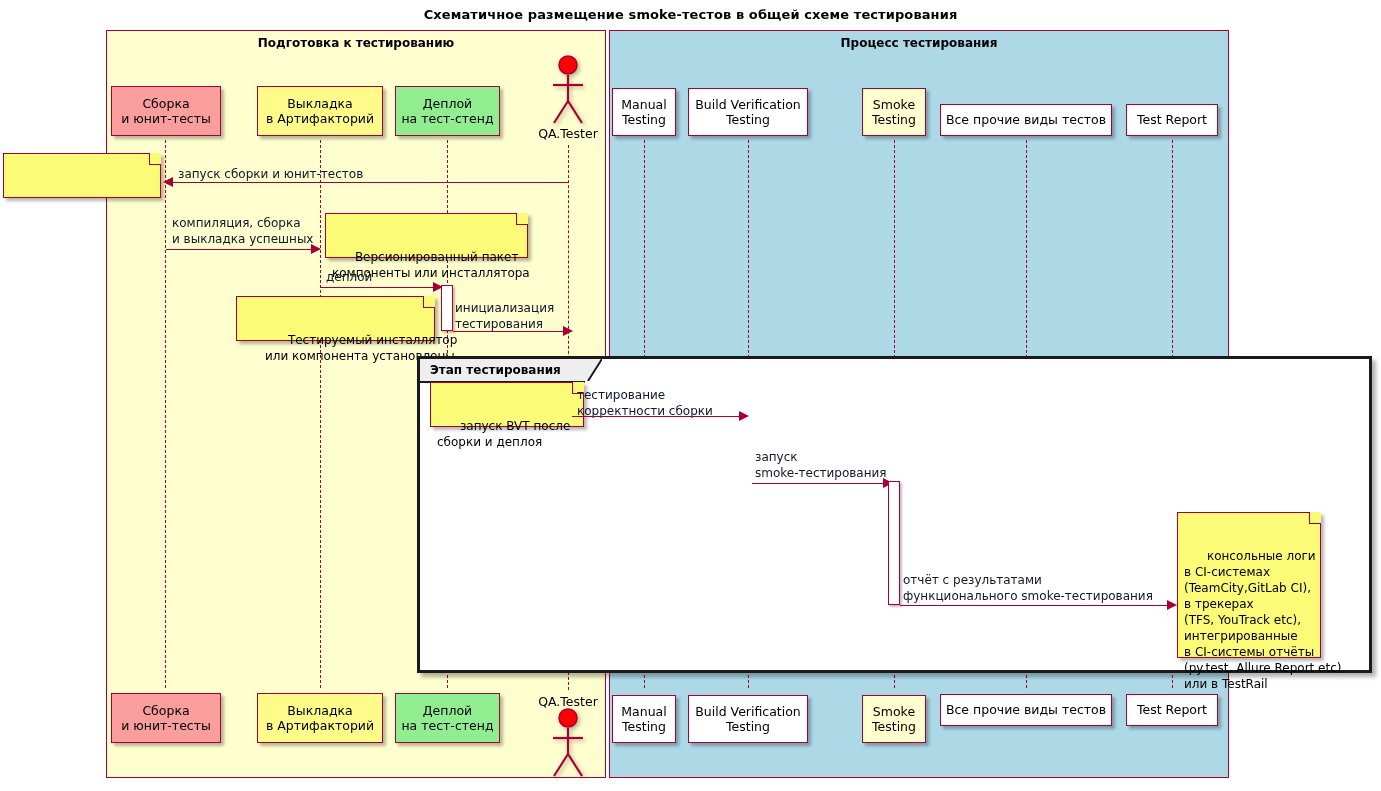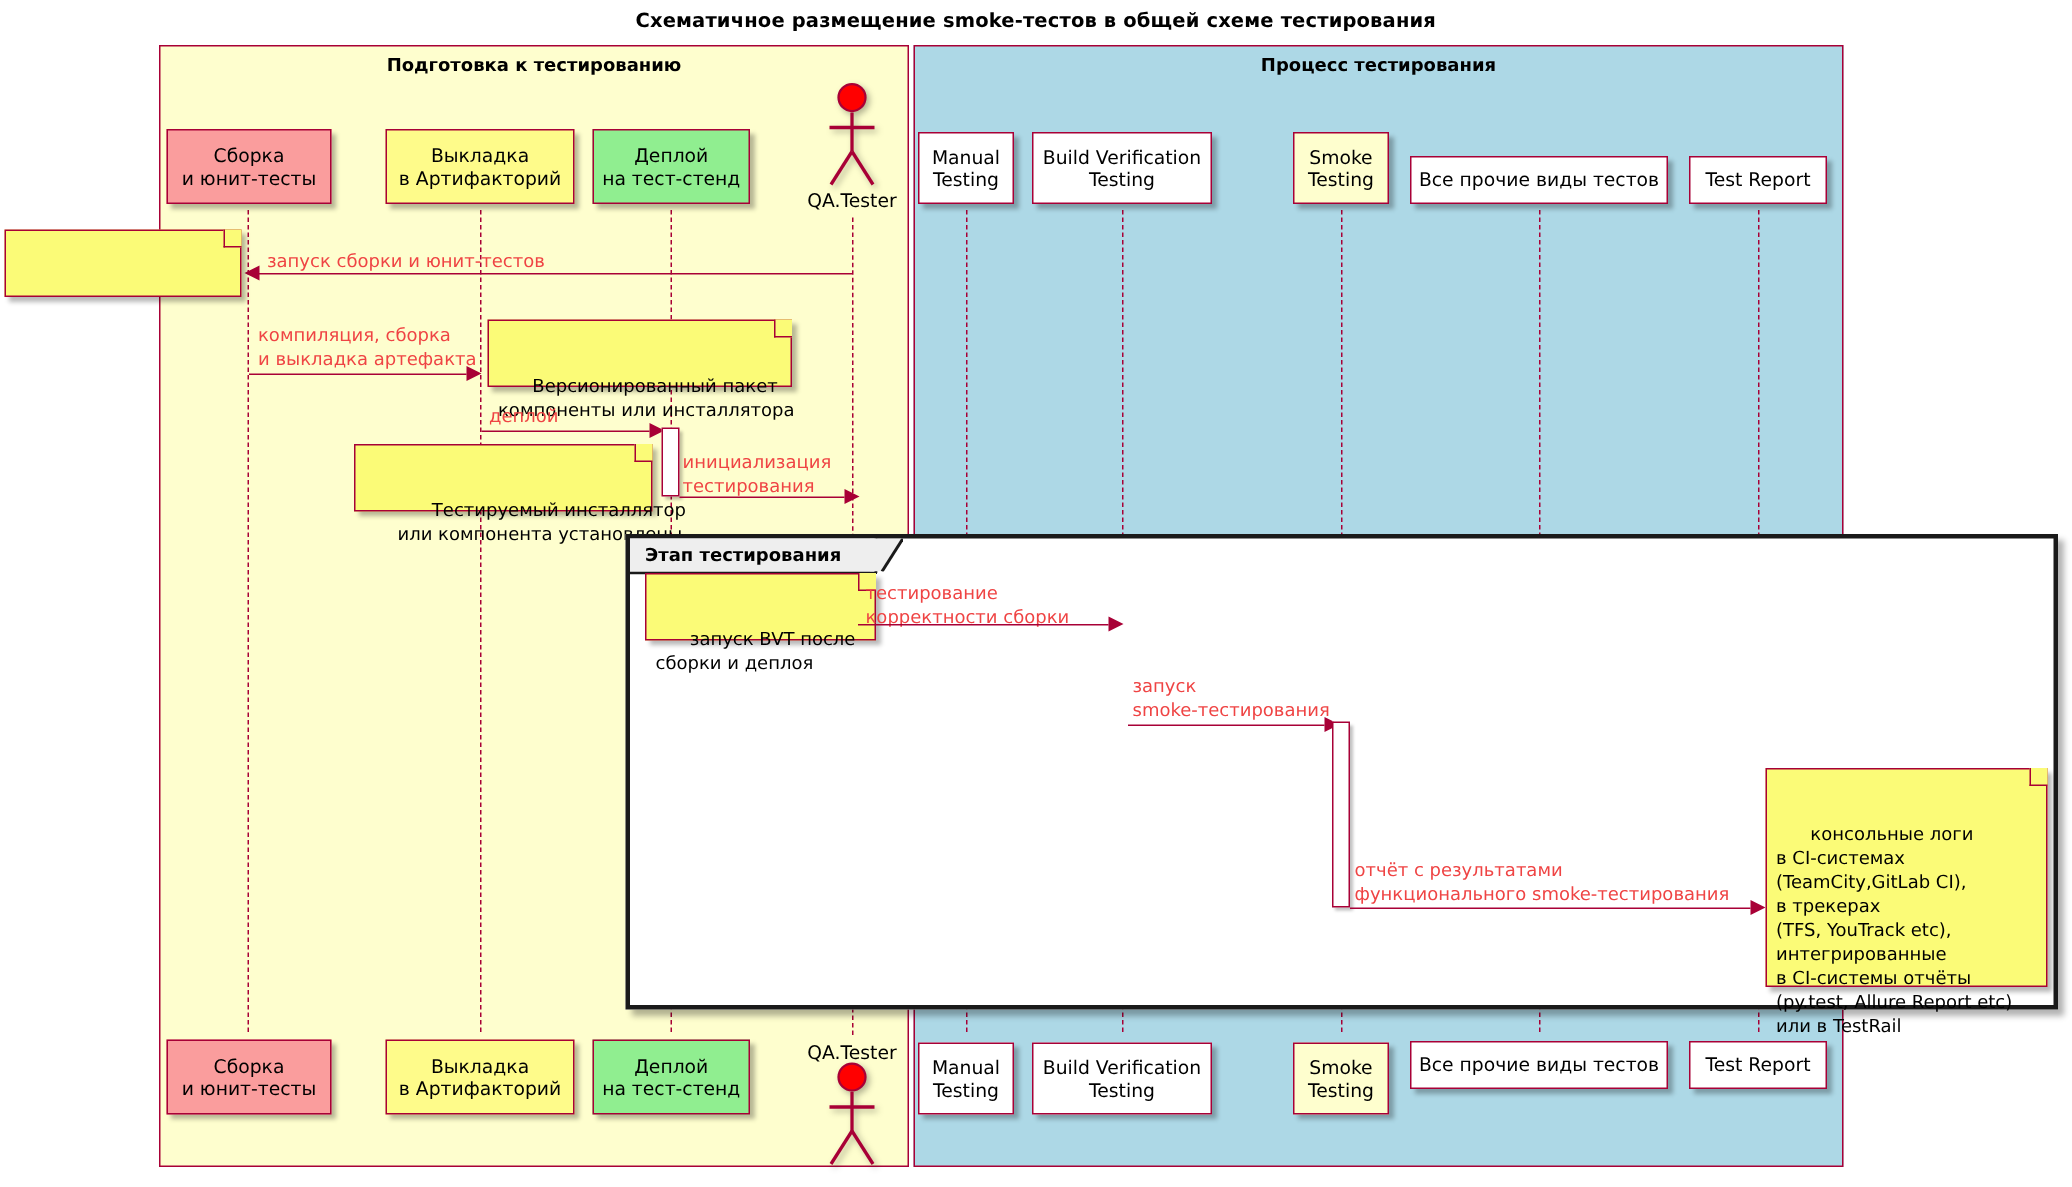--- a/index.html
+++ b/index.html
@@ -48,21 +48,21 @@
   .activation{
     background:#FFFFFF;border:1.4px solid #A80036;
     box-shadow:2px 2px 2px rgba(0,0,0,.25);
   }
 
   
   .arrow-line{height:0;border-top:1.4px solid #A80036;}
   .arrow-head{width:0;height:0;border-top:5px solid transparent;border-bottom:5px solid transparent;}
   .arrow-head.right{border-left:10px solid #A80036;}
   .arrow-head.left{border-right:10px solid #A80036;}
-  .msg-label{font-size:12px;color:#ef4444;line-height:1.32;white-space:pre;}
+  .msg-label{font-size:12px;color:#0f172a;line-height:1.32;white-space:pre;}
 
   
   .note{
     background:#FBFB77;border:1.3px solid #A80036;
     box-shadow:3px 3px 3px rgba(0,0,0,.28);
     font-size:12px;color:#000;line-height:1.33;
     padding:4px 7px 4px 6px;white-space:pre;
   }
   .note .fold{
     position:absolute;right:-1px;top:-1px;width:11px;height:11px;
@@ -155,21 +155,21 @@
   <div class="abs arrow-line" style="left:172px;top:182px;width:396px;"></div>
   <div class="abs arrow-head left" style="left:163px;top:177px;"></div>
 
   <div class="note-wrap" style="left:3px;top:153px;width:158px;height:45px;">
     <div class="note" style="position:absolute;inset:0;">
       <div class="fold"></div>
     </div>
   </div>
 
   <div class="abs msg-label" style="left:172px;top:216px;">компиляция, сборка
-и выкладка артефакта</div>
+и выкладка успешных</div>
   <div class="abs arrow-line" style="left:166px;top:249px;width:145px;"></div>
   <div class="abs arrow-head right" style="left:311px;top:244px;"></div>
 
   <div class="note-wrap" style="left:325px;top:213px;width:203px;height:45px;">
     <div class="note" style="position:absolute;inset:0;">
       <div class="fold"></div>
       <span>Версионированный пакет
 компоненты или инсталлятора</span>
     </div>
   </div>
@@ -223,21 +223,21 @@
   <div class="abs arrow-line" style="left:752px;top:483px;width:131px;"></div>
   <div class="abs arrow-head right" style="left:883px;top:478px;"></div>
 
   <div class="abs activation" style="left:888px;top:481px;width:12px;height:124px;"></div>
 
   <div class="abs msg-label" style="left:903px;top:573px;">отчёт с результатами
 функционального smoke-тестирования</div>
   <div class="abs arrow-line" style="left:900px;top:605px;width:267px;"></div>
   <div class="abs arrow-head right" style="left:1167px;top:600px;"></div>
 
-  <div class="note-wrap" style="left:1177px;top:512px;width:188px;height:146px;">
+  <div class="note-wrap" style="left:1177px;top:512px;width:144px;height:146px;">
     <div class="note" style="position:absolute;inset:0;">
       <div class="fold"></div>
       <span>консольные логи
 в CI-системах
 (TeamCity,GitLab CI),
 в трекерах
 (TFS, YouTrack etc),
 интегрированные
 в CI-системы отчёты
 (py.test, Allure Report etc)

